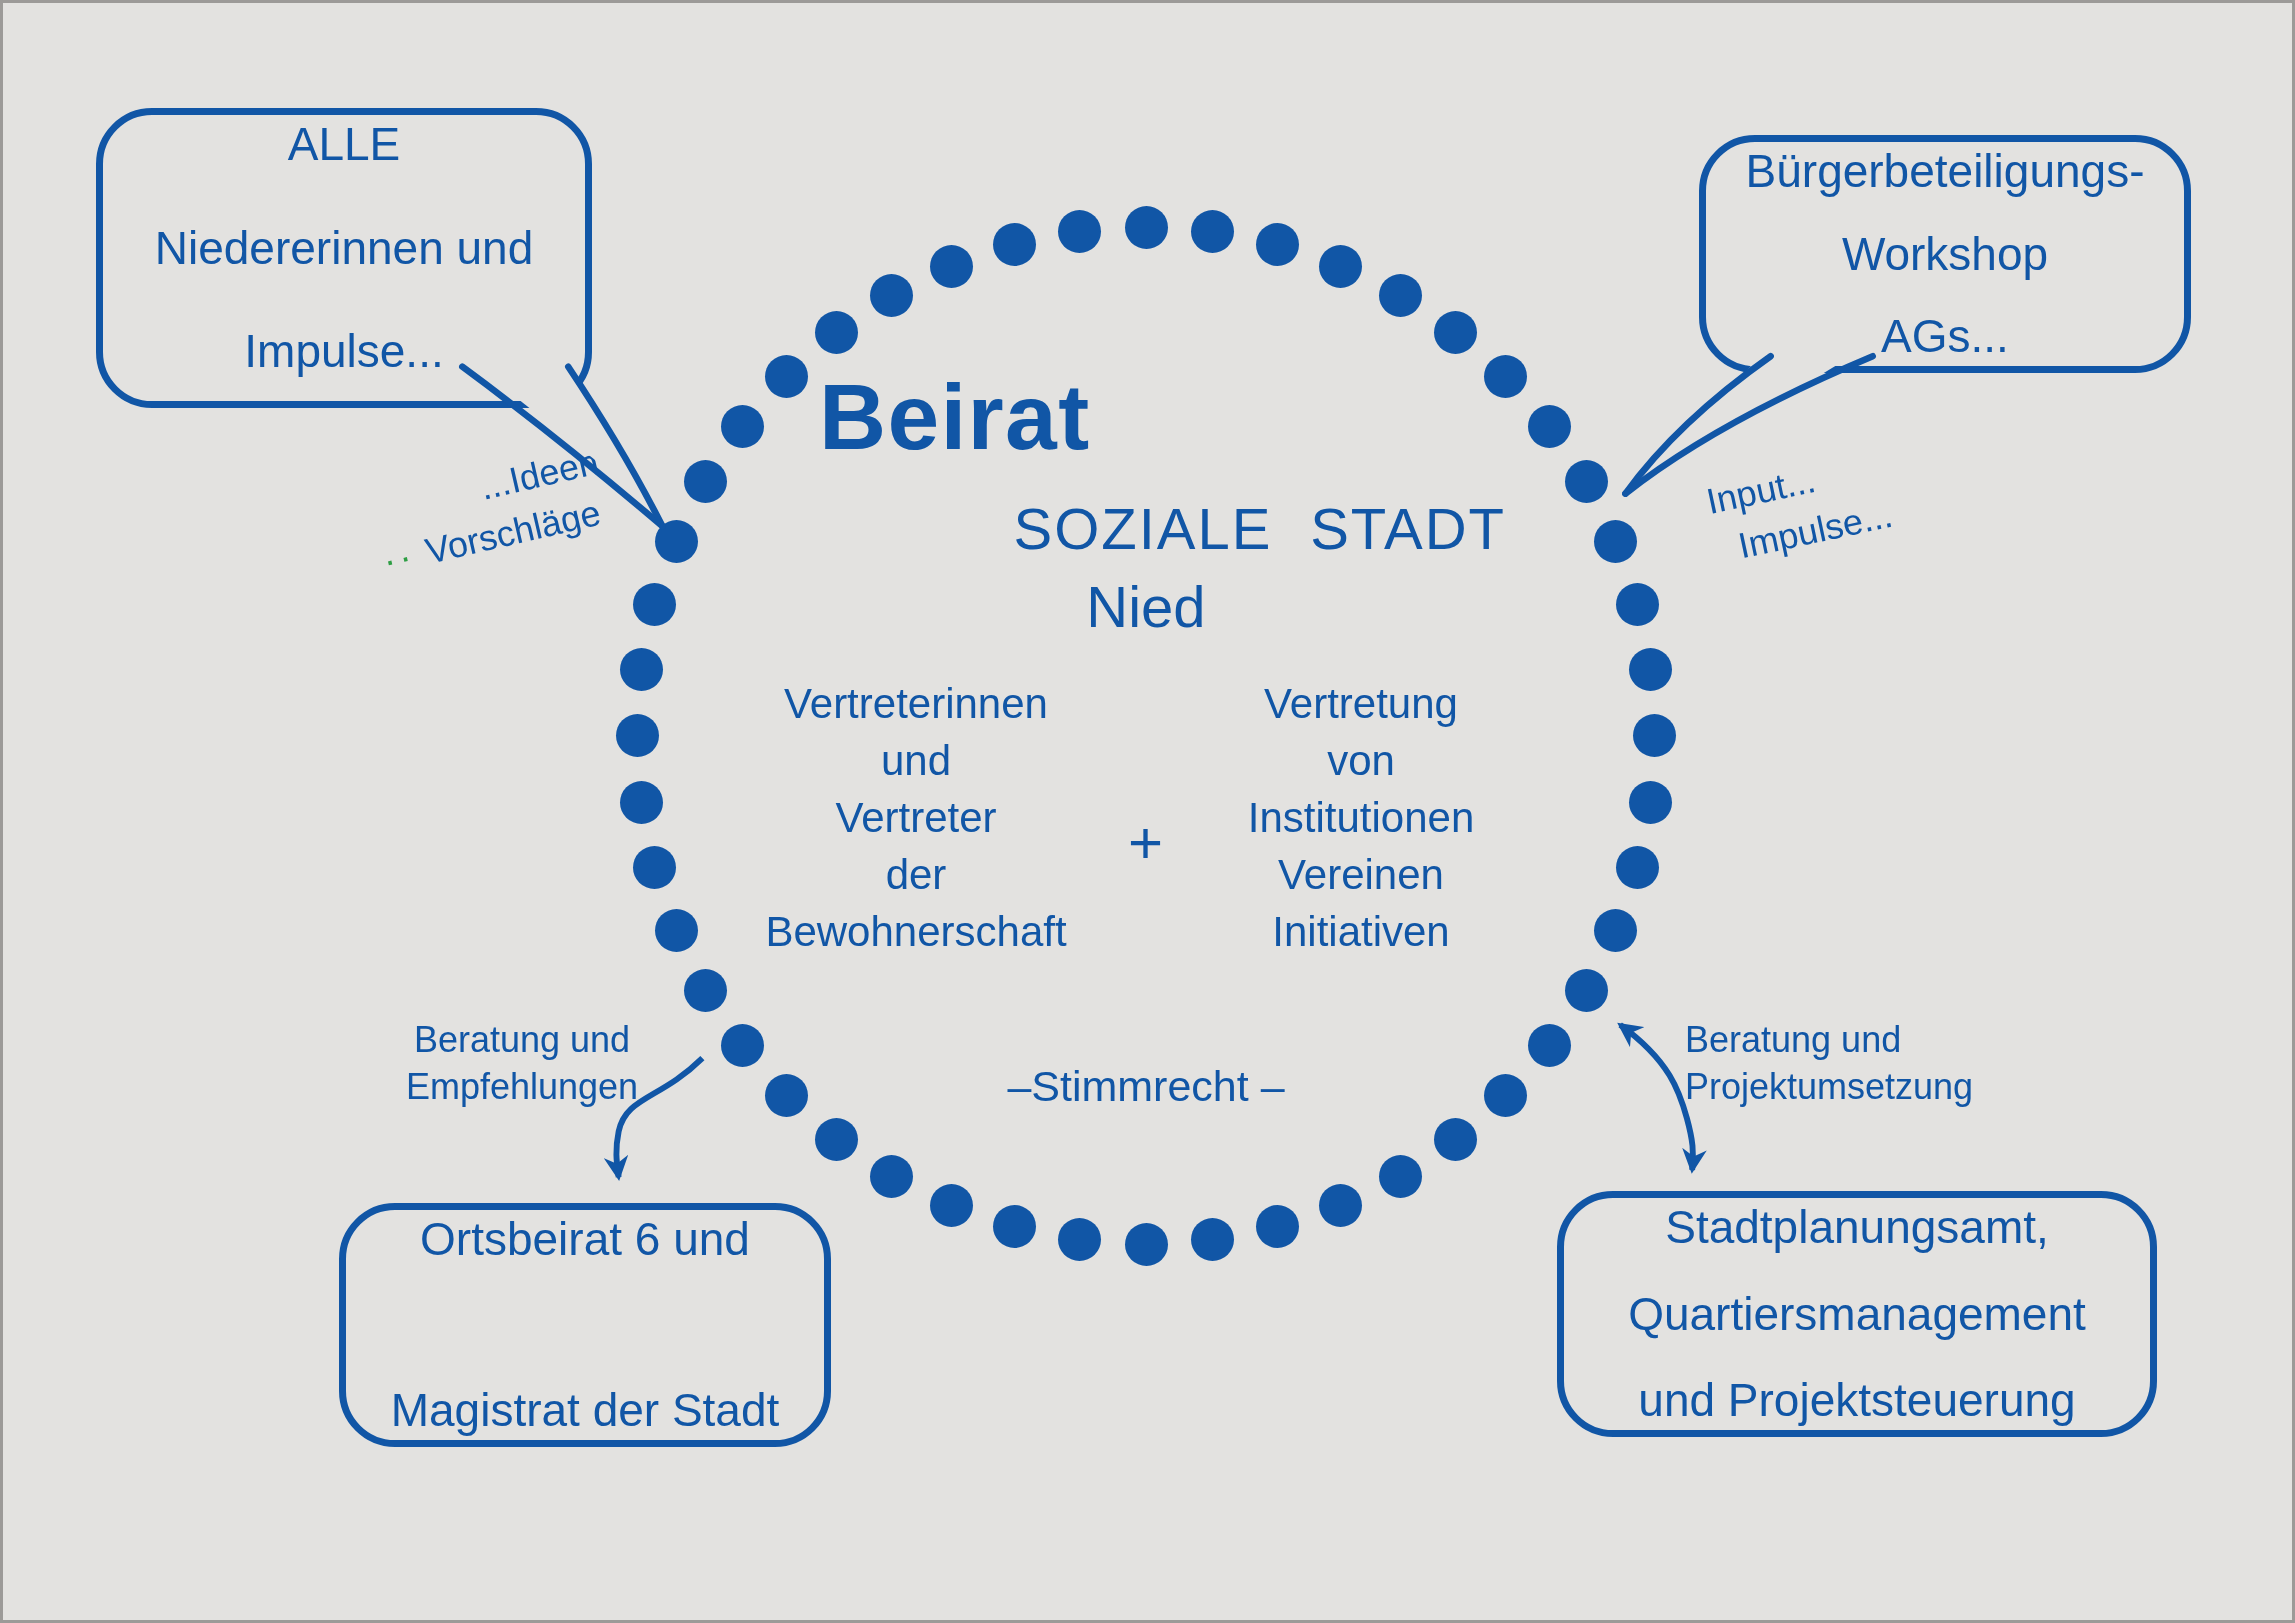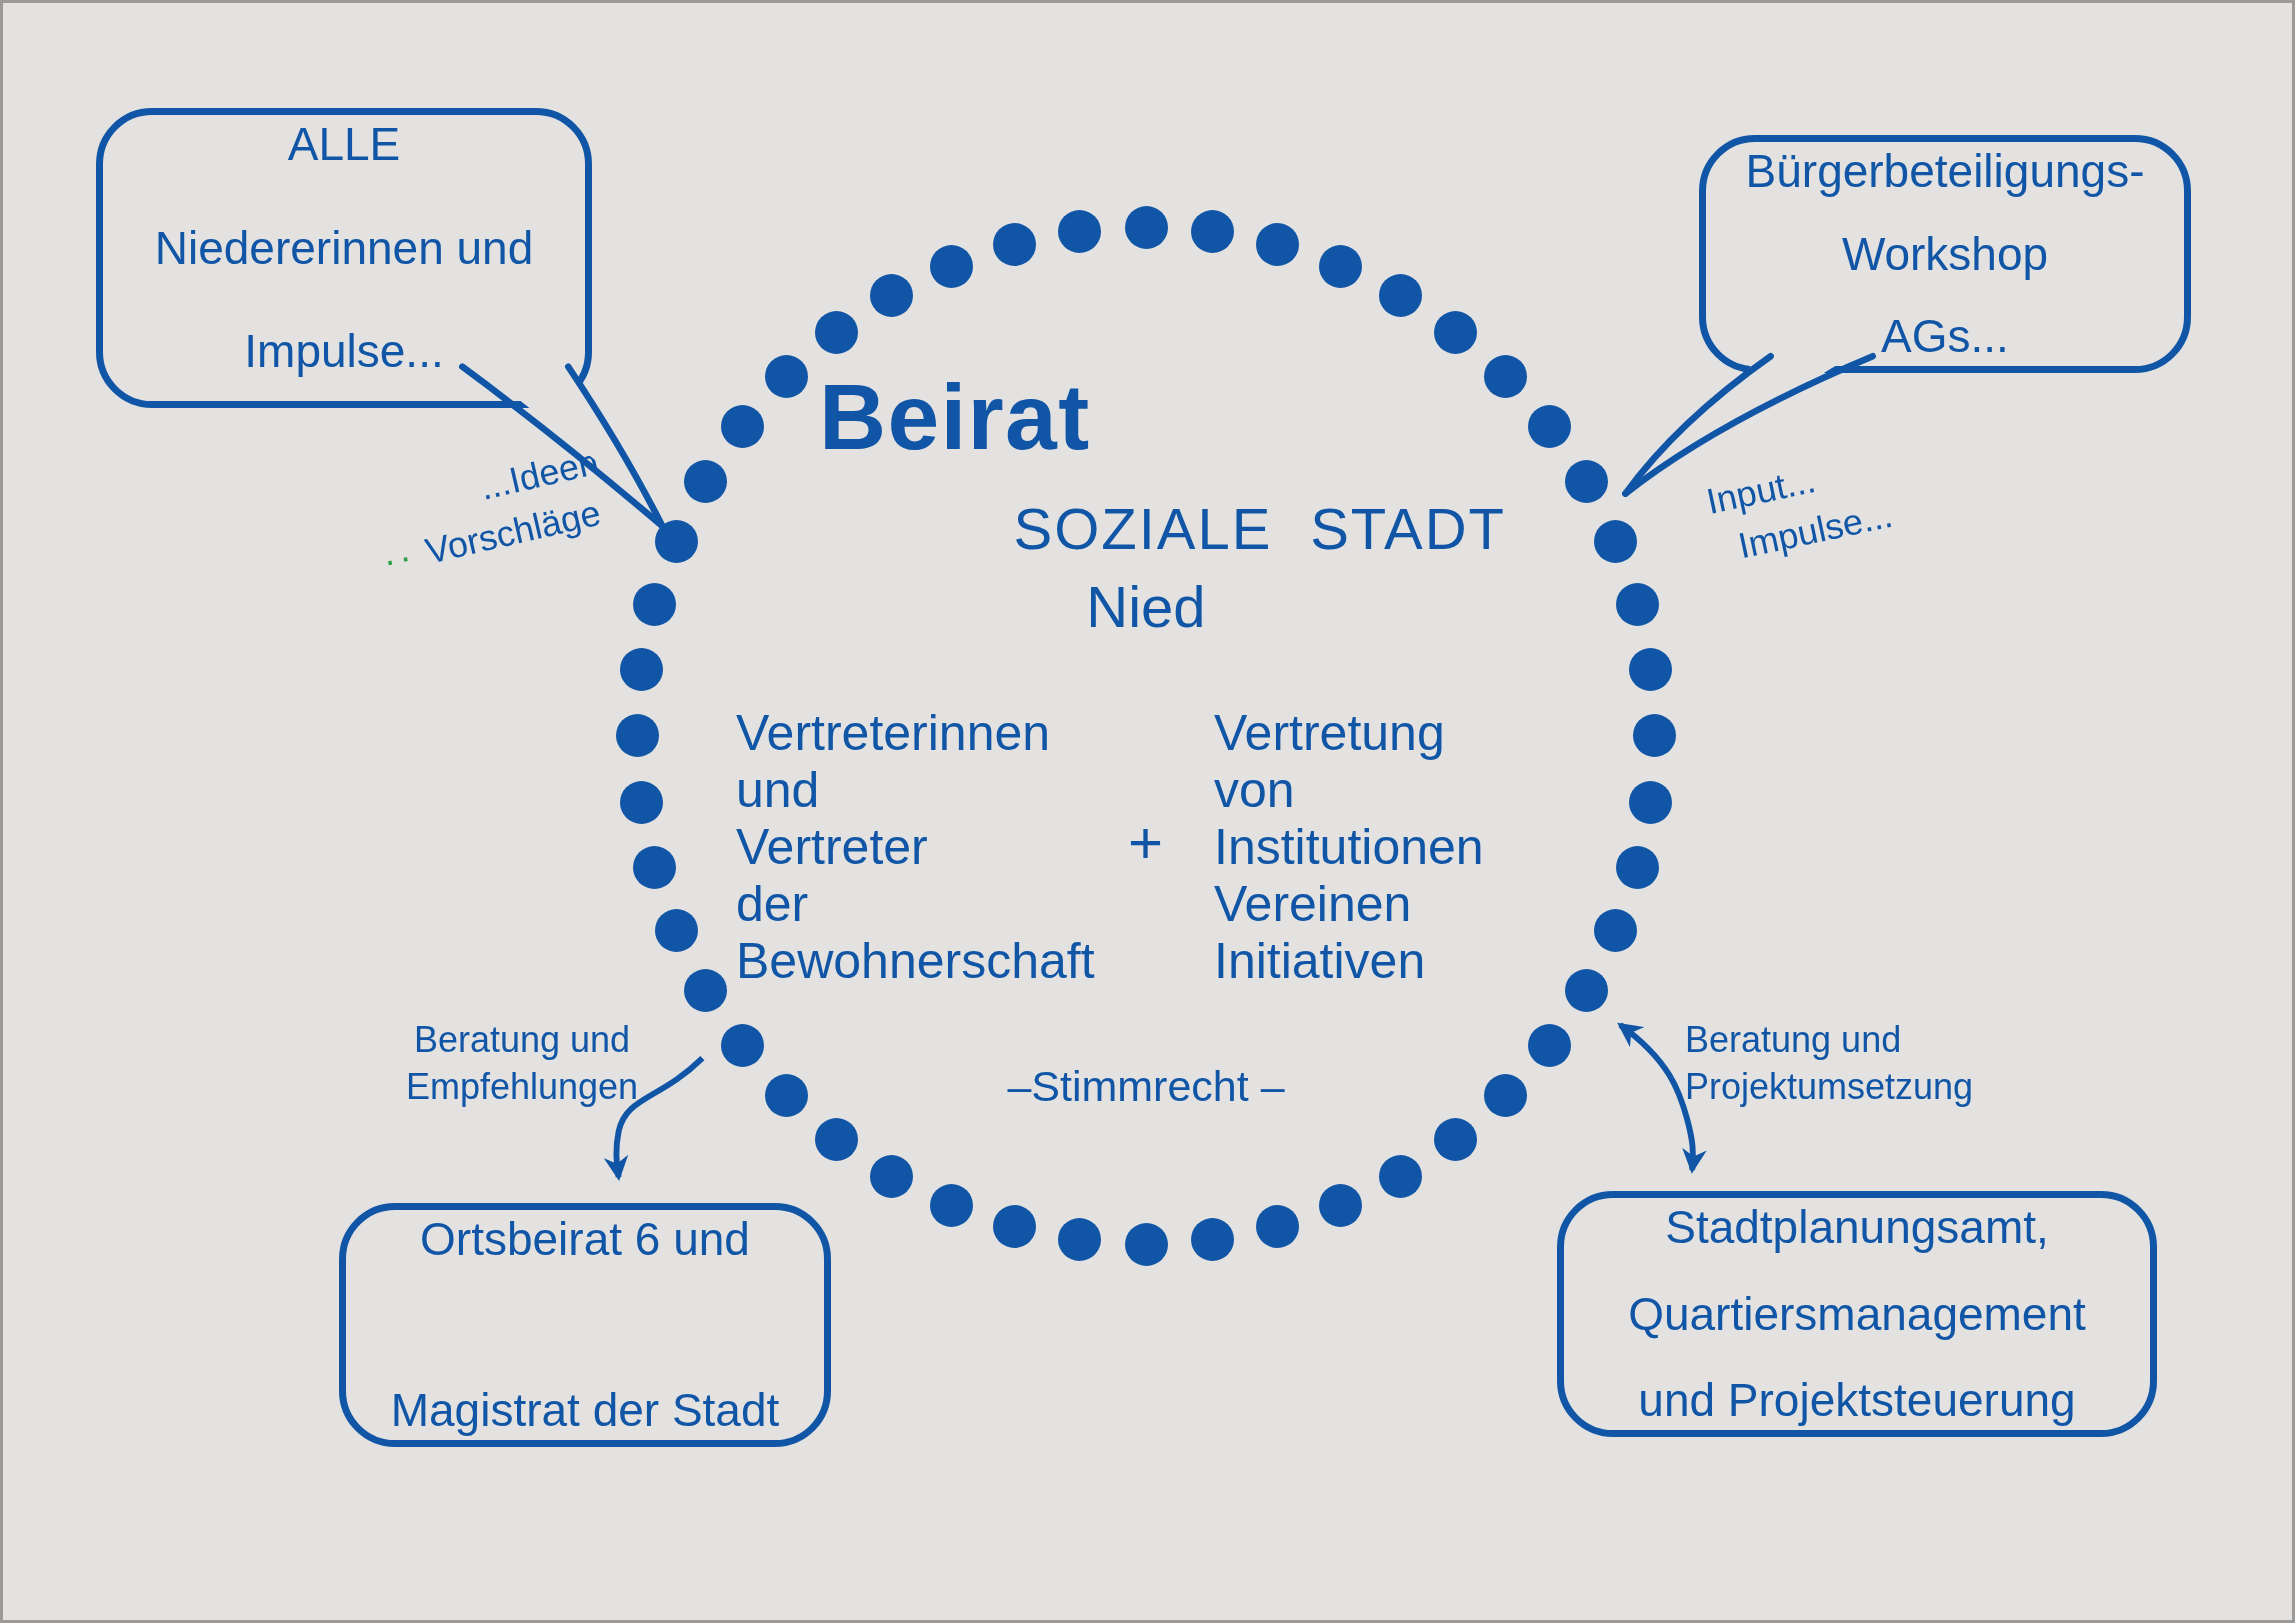--- a/index.html
+++ b/index.html
@@ -47,22 +47,22 @@
   }
   .c-sub1{
     position:absolute;left:783px;width:720px;top:492px;
     text-align:right;font-size:58px;letter-spacing:2px;word-spacing:19.6px;z-index:3;
   }
   .c-sub2{
     position:absolute;left:816px;width:654px;top:570px;
     text-align:center;font-size:58px;z-index:3;
   }
   .c-col{
-    position:absolute;top:702px;
-    font-size:50px;line-height:57px;z-index:3;
+    position:absolute;top:672px;text-align:center;
+    font-size:42px;line-height:57px;z-index:3;
   }
   .c-col.left{left:733px;width:360px;}
   .c-col.right{left:1211px;width:294px;}
   .c-plus{
     position:absolute;left:1110px;width:65px;top:805px;
     text-align:center;font-size:60px;z-index:3;
   }
   .c-vote{
     position:absolute;left:914px;width:458px;top:1059px;
     text-align:center;font-size:43px;z-index:3;

